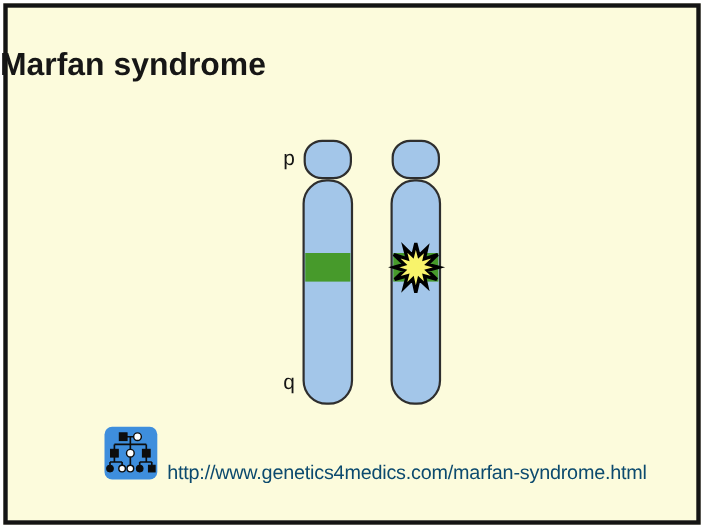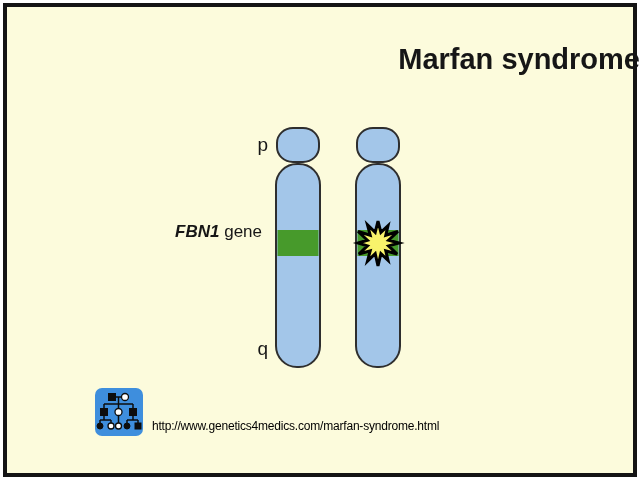--- a/index.html
+++ b/index.html
@@ -16,21 +16,21 @@
     position: absolute;
     left: 3px; top: 3px; right: 3px; bottom: 3px;
     border: 4px solid var(--frame-border, #141414);
     background: var(--canvas-bg, #fcfbdc);
     box-sizing: border-box;
   }
   .page-title {
     position: absolute;
     left: 0; right: 0;
     top: 43px;
-    text-align: right;
+    text-align: left;
     font-size: 29px;
     font-weight: bold;
     color: var(--text, #161616);
     letter-spacing: 0px;
   }
   svg.diagram-layer {
     position: absolute;
     left: 0; top: 0;
     width: 640px; height: 480px;
   }
@@ -83,23 +83,23 @@
     background: var(--logo-bg, #3e8edd);
   }
   .footer-logo svg { display: block; width: 48px; height: 48px; }
   .ped-line { stroke: #0d0d0d; stroke-width: 1.5; fill: none; }
   .ped-filled { fill: #0d0d0d; stroke: #0d0d0d; stroke-width: 1; }
   .ped-open { fill: #ffffff; stroke: #0d0d0d; stroke-width: 1.3; }
   .footer-url {
     position: absolute;
     left: 152px;
     top: 419px;
-    font-size: 12px;
+    font-size: 18px;
     font-weight: normal;
-    color: #000000;
+    color: #0c4a6e;
     letter-spacing: -0.2px;
   }
 </style>
 </head>
 <body>
 
 <div class="frame"></div>
 
 <div class="page-title">Marfan syndrome</div>
 
@@ -116,21 +116,20 @@
     <rect class="chrom-arm" x="356" y="164" width="44" height="203" rx="21" ry="21"></rect>
     <rect class="gene-band" x="357.5" y="230" width="41" height="26"></rect>
     <polygon class="burst" points="378,221 380.9,232.4 388,225.7 385.8,235.2 397.9,231.5 388.6,240.2 399,243 388.6,245.9 397.1,254 385.8,250.8 388,260.3 380.9,253.6 378,266 375.2,253.6 367.5,261.2 370.2,250.8 358.9,254 367.4,245.9 358,243 367.4,240.2 358.1,231.5 370.2,235.2 367.5,224.8 375.2,232.4"></polygon>
   </g>
 </svg>
 
 <div class="arm-label p">p</div>
 <div class="arm-label q">q</div>
 
 <div class="gene-label">
-  <div><span class="gene-name">FBN1</span><span> gene</span></div>
 </div>
 
 <div class="footer-logo">
   <svg viewBox="0 0 48 48" aria-hidden="true">
 
     <line class="ped-line" x1="17" y1="9" x2="30" y2="9"></line>
     <rect class="ped-filled" x="13.5" y="5.5" width="7" height="7"></rect>
     <circle class="ped-open" cx="30" cy="9" r="3.5"></circle>
 
     <line class="ped-line" x1="23.5" y1="9" x2="23.5" y2="16"></line>

